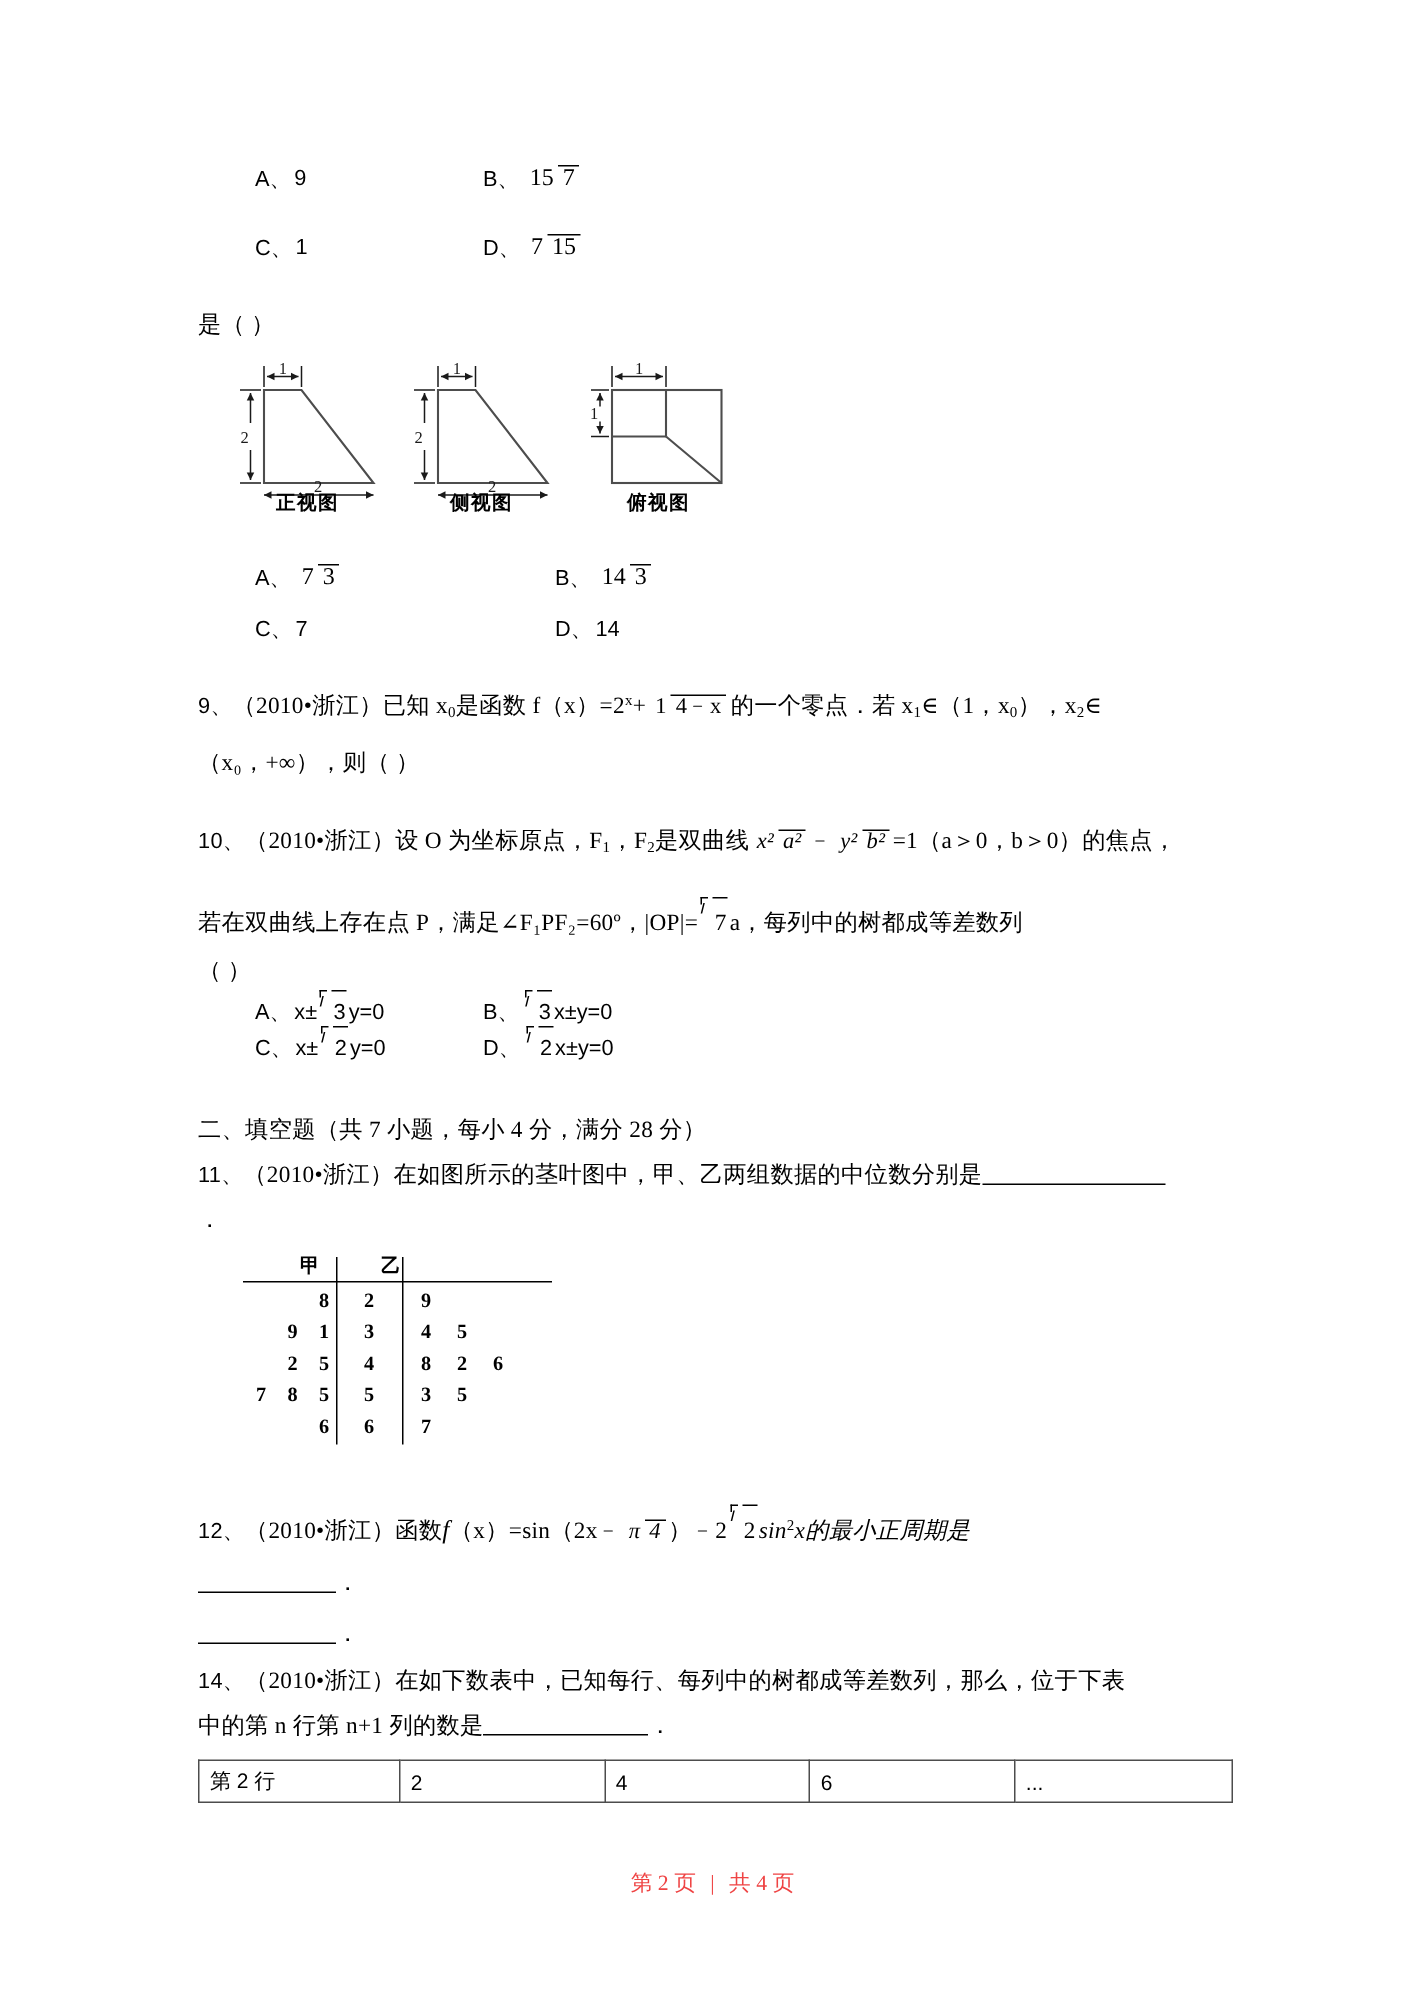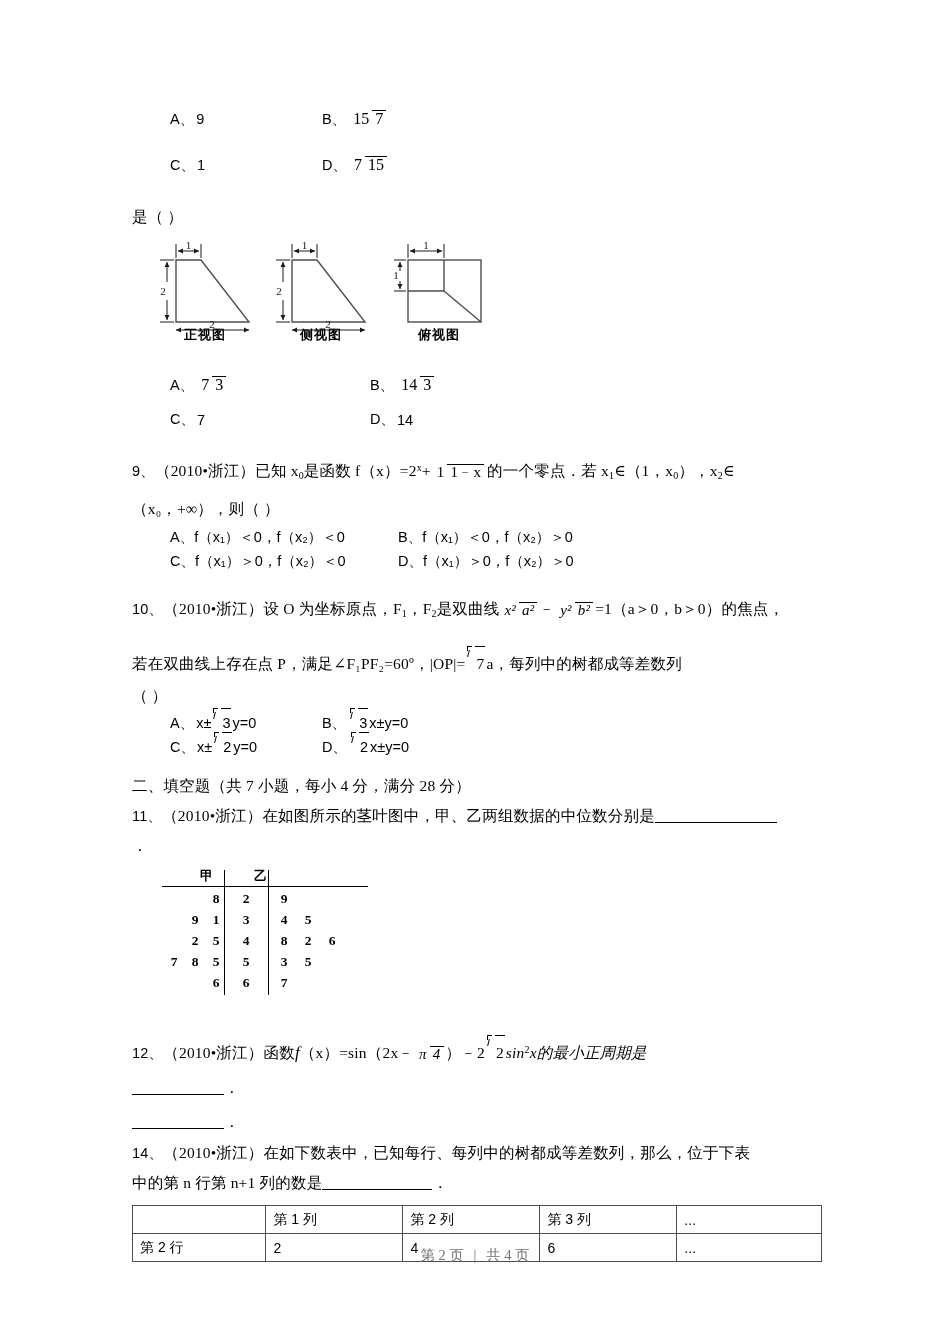--- a/index.html
+++ b/index.html
@@ -192,21 +192,21 @@
 
   
   .footer {
     position: absolute;
     left: 0;
     top: 1246px;
     width: 950px;
     text-align: center;
     font-family: "Liberation Serif", "DejaVu Serif", serif;
     font-size: 14.5px;
-    color: #737373;
+    color: #ef4444;
   }
 </style>
 </head>
 <body>
 
 <div id="page">
 
   <div class="content">
 
     <div class="opts">
@@ -363,43 +363,25 @@
           <span class="lbl">D、</span>
           <span>14</span>
         </div>
       </div>
     </div>
 
     <div class="qline" style="margin-top:20px">
       <div class="line" style="line-height:34px">
         <span class="lat">9、</span><span class="cn">（2010•浙江）</span><span class="cn">已知 x</span><sub>0</sub><span class="cn">是函数 f（x）=2</span><sup>x</sup><span>+</span><span class="frac" style="margin:0 3px">
             <span class="num">1</span>
-            <span class="den">1﹣x</span>
+            <span class="den">4﹣x</span>
           </span><span class="cn">的一个零点．若 x</span><sub>1</sub><span class="cn">∈（1，x</span><sub>0</sub><span class="cn">），x</span><sub>2</sub><span>∈</span>
       </div>
       <div class="line" style="line-height:32px">
         <span class="cn">（x₀，+∞），则（    ）</span>
-      </div>
-      <div class="opts">
-        <div class="optrow tight" style="height:24px">
-          <div class="opt" style="margin-left:38px;width:228px">
-            <span>A、f（x₁）＜0，f（x₂）＜0</span>
-          </div>
-          <div class="opt">
-            <span>B、f（x₁）＜0，f（x₂）＞0</span>
-          </div>
-        </div>
-        <div class="optrow tight" style="height:24px">
-          <div class="opt" style="margin-left:38px;width:228px">
-            <span>C、f（x₁）＞0，f（x₂）＜0</span>
-          </div>
-          <div class="opt">
-            <span>D、f（x₁）＞0，f（x₂）＞0</span>
-          </div>
-        </div>
       </div>
     </div>
 
     <div class="qline" style="margin-top:18px">
       <div class="line" style="line-height:36px">
         <span class="lat">10、</span><span class="cn">（2010•浙江）</span><span class="cn">设 O 为坐标原点，F</span><sub>1</sub><span class="cn">，F</span><sub>2</sub><span class="cn">是双曲线</span><span class="frac ital">
             <span class="num">x²</span>
             <span class="den">a²</span>
           </span><span>﹣</span><span class="frac ital">
             <span class="num">y²</span>
@@ -435,21 +417,21 @@
           </div>
           <div class="opt">
             <span class="lbl">D、</span>
               <span class="rad"><span class="bar">2</span></span>
               <span>x±y=0</span>
           </div>
         </div>
       </div>
     </div>
 
-    <div class="line" style="margin-top:12px">
+    <div class="line" style="margin-top:28px">
       <span class="cn">二、填空题（共 7 小题，每小 4 分，满分 28 分）</span>
     </div>
 
     <div>
       <div class="line">
         <span class="lat">11、</span><span class="cn">（2010•浙江）</span><span class="cn">在如图所示的茎叶图中，甲、乙两组数据的中位数分别是</span><span class="blank" style="width:122px"></span>
       </div>
       <div class="line">
         <span class="cn">．</span>
       </div>
@@ -510,27 +492,20 @@
       <div class="line">
         <span class="lat">14、</span><span class="cn">（2010•浙江）</span><span class="cn">在如下数表中，已知每行、每列中的树都成等差数列，那么，位于下表</span>
       </div>
       <div class="line">
         <span class="cn">中的第 n 行第 n+1 列的数是</span><span class="blank" style="width:110px"></span><span class="cn">．</span>
       </div>
 
       <table class="numtable">
         <tbody id="numtable-body">
             <tr>
-              <td class="col0"></td>
-              <td class="col1">第 1 列</td>
-              <td class="col2">第 2 列</td>
-              <td class="col3">第 3 列</td>
-              <td class="col4">...</td>
-            </tr>
-            <tr>
               <td class="col0">第 2 行</td>
               <td class="col1">2</td>
               <td class="col2">4</td>
               <td class="col3">6</td>
               <td class="col4">...</td>
             </tr>
           </tbody>
       </table>
     </div>
 

